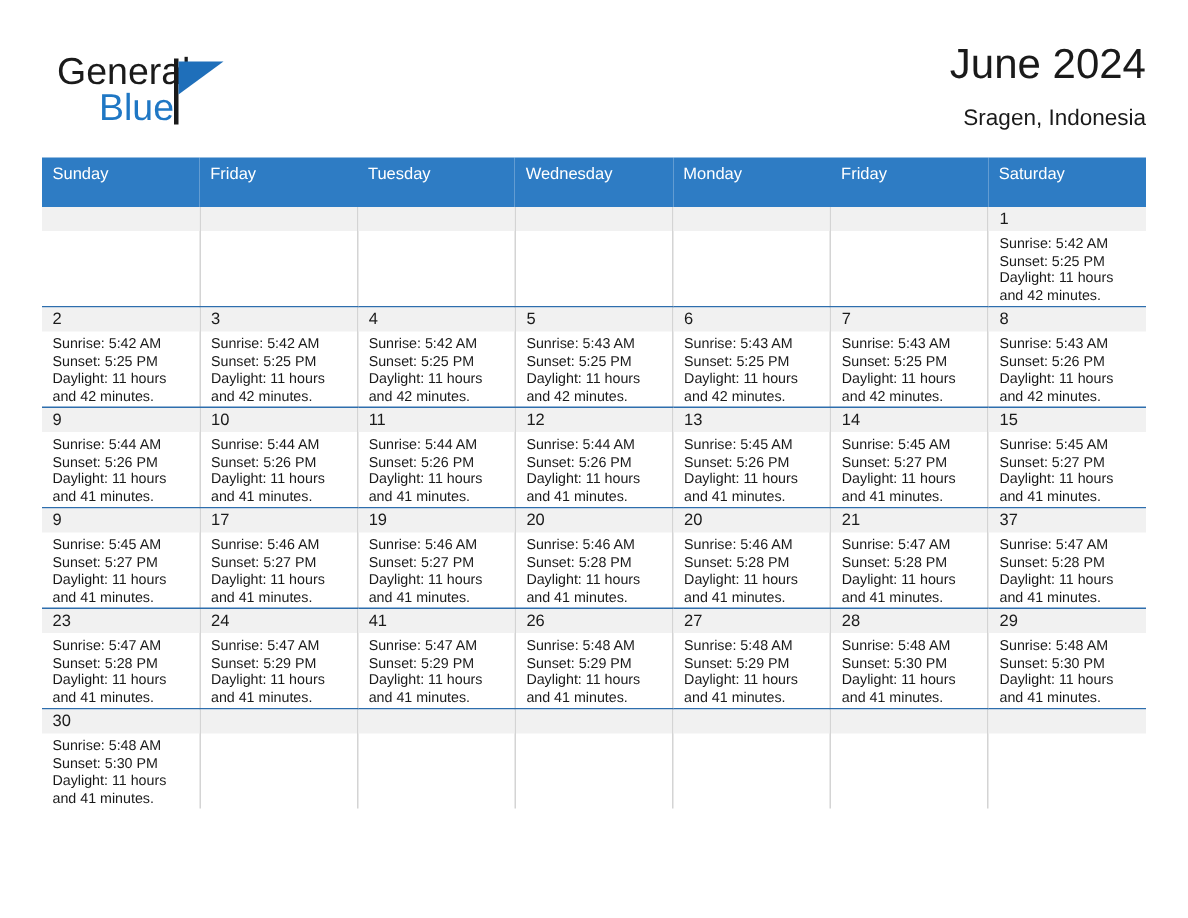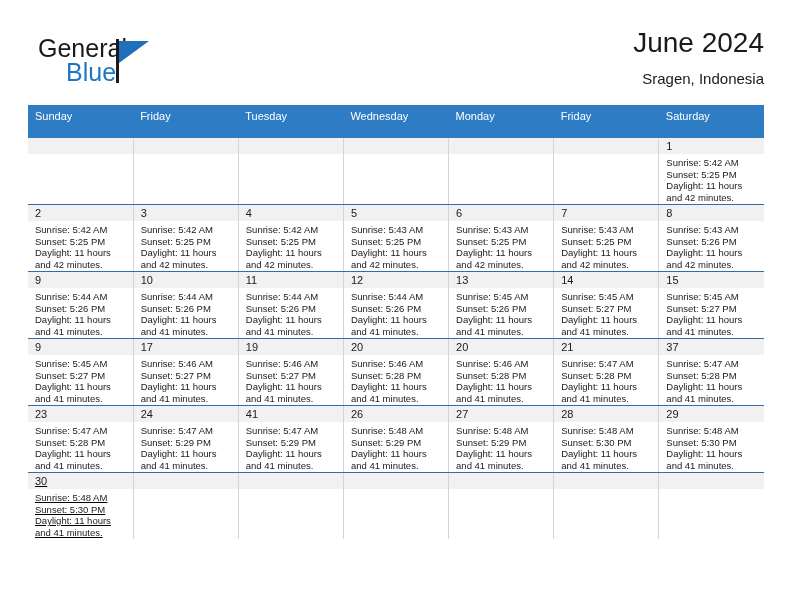--- a/index.html
+++ b/index.html
@@ -124,21 +124,20 @@
     padding: 0;
     border-right: 1px solid #d4d4d4;
     border-bottom: 1px solid #2e6ead;
     background: #ffffff;
   }
   .calendar td:last-child {
     border-right: none;
   }
   .calendar tr.week-row:last-child td {
     border-bottom: none;
-    text-decoration: underline;
   }
   .cell-inner {
     position: relative;
     height: 66px;
   }
   .daynum-band {
     background: #f1f1f1;
     height: 16px;
     padding: 1px 0 0 7px;
     font-size: 11px;

